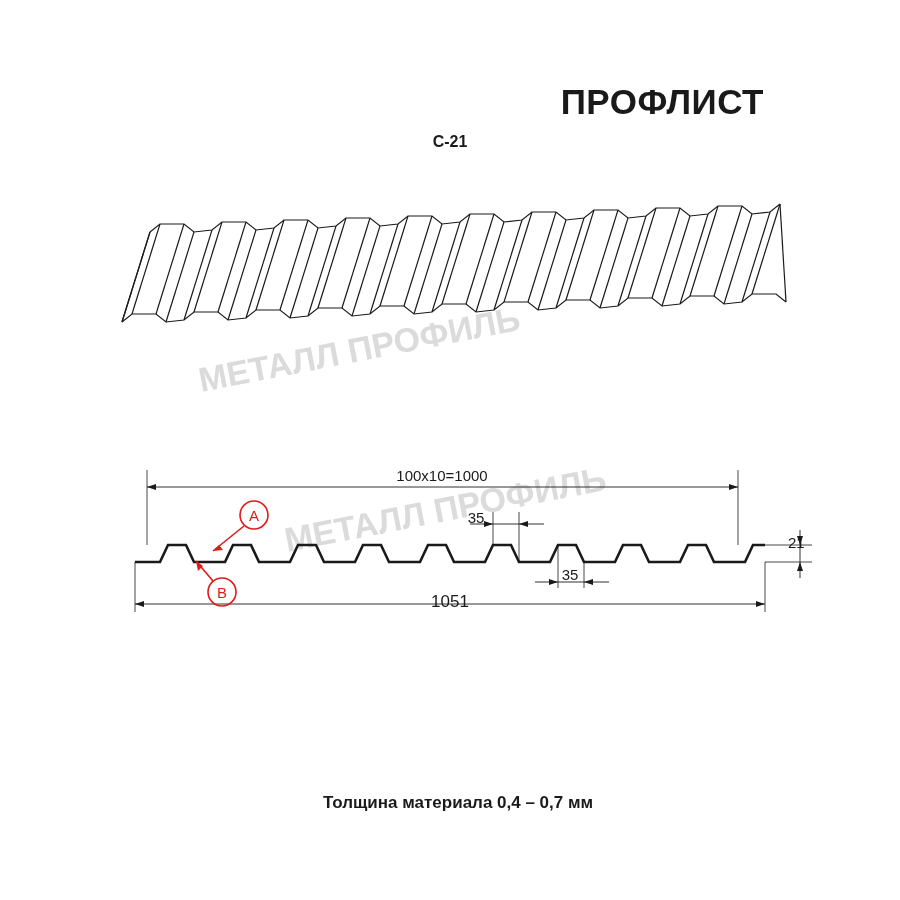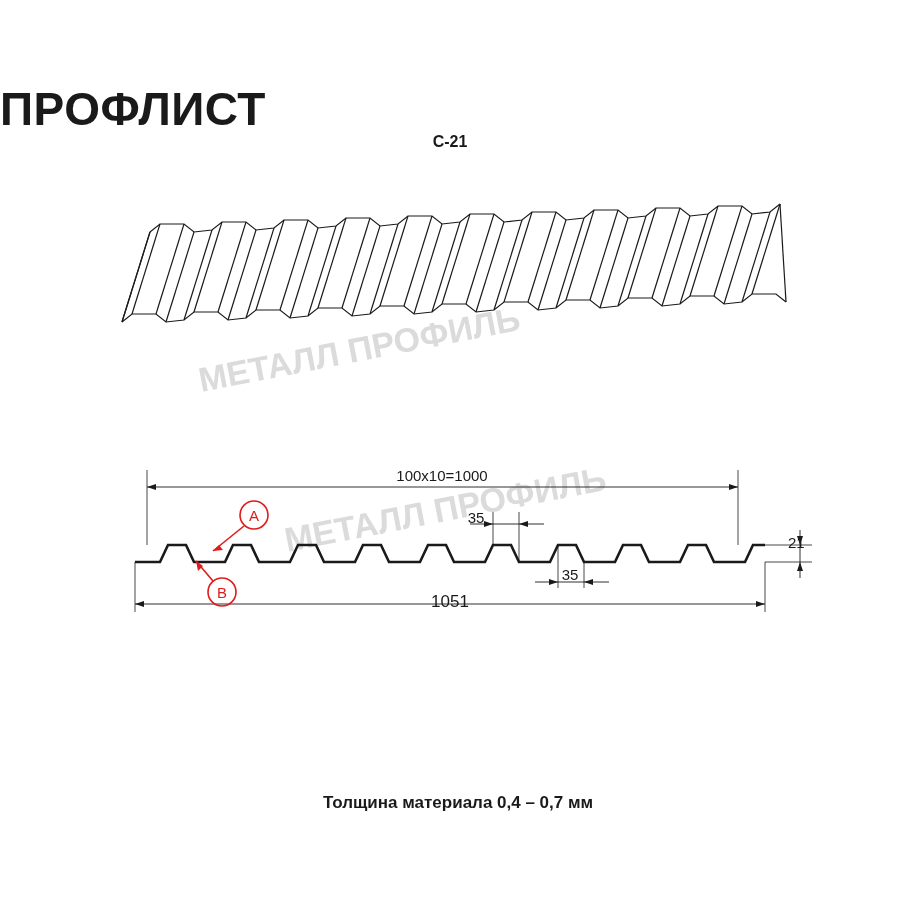--- a/index.html
+++ b/index.html
@@ -17,22 +17,22 @@
   }
   .page {
     position: absolute;
     inset: 0;
   }
   .title {
     position: absolute;
     top: 82px;
     left: 0;
     width: 764px;
-    text-align: left;
-    font-size: 46px;
+    text-align: right;
+    font-size: 35px;
     font-weight: bold;
     letter-spacing: 0.5px;
     color: #1a1a1a;
   }
   .subtitle {
     position: absolute;
     top: 133px;
     left: 0;
     width: 900px;
     text-align: center;

